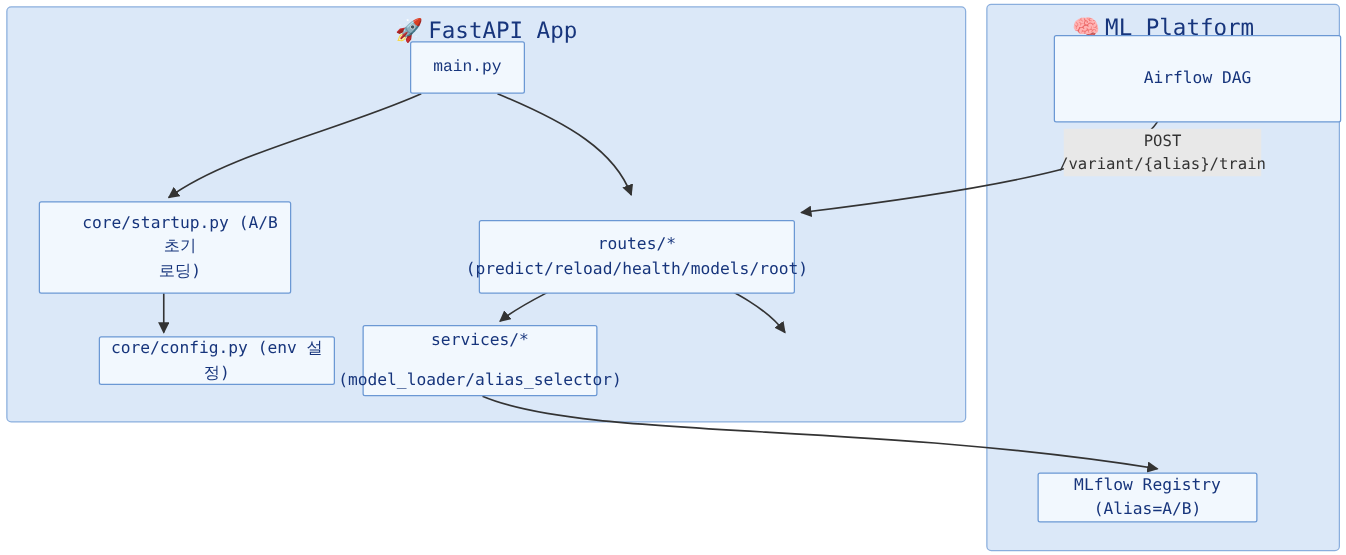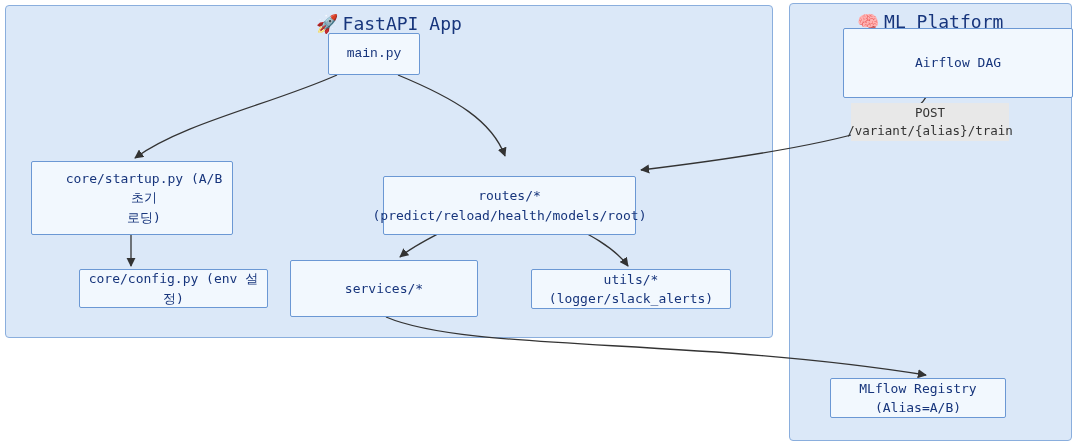--- a/index.html
+++ b/index.html
@@ -127,25 +127,23 @@
     <span>core/config.py (env 설정)</span>
   </div>
 
   <div class="node node-routes">
     <span>routes/*</span>
     <span>(predict/reload/health/models/root)</span>
   </div>
 
   <div class="node node-services">
     <span>services/*</span>
+    <span>(model_loader/alias_selector)</span>
   </div>
 
-  <div class="node node-utils">
-    <span>utils/* (logger/slack_alerts)</span>
-  </div>
 
   <div class="node node-airflow">
     <span>Airflow DAG</span>
   </div>
 
   <div class="node node-registry">
     <span>MLflow Registry (Alias=A/B)</span>
   </div>
 
   <div class="edge-label label-post">

